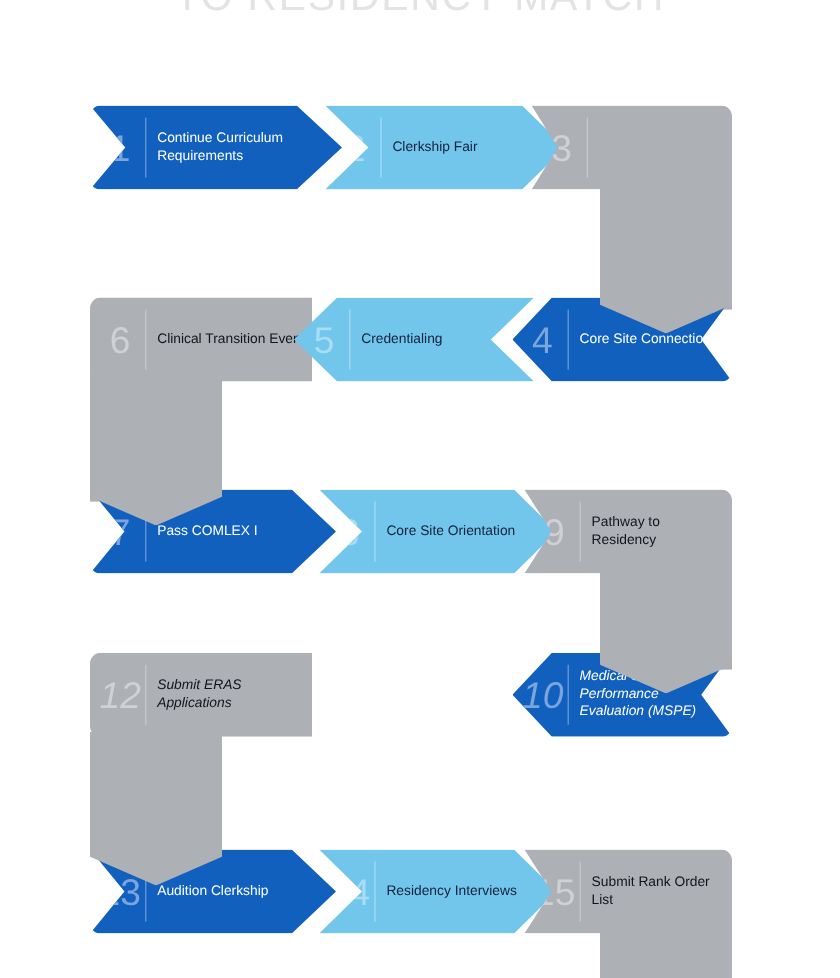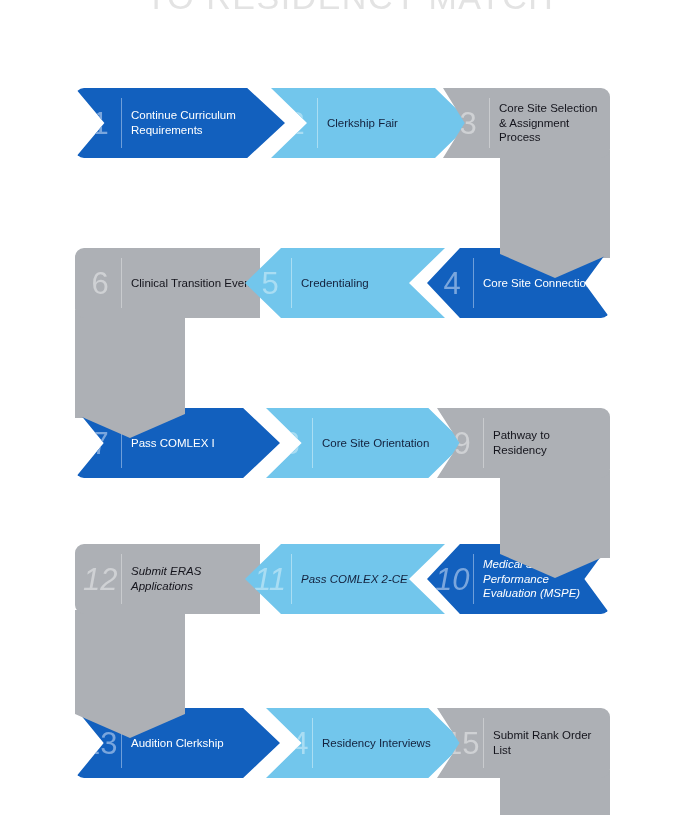--- a/index.html
+++ b/index.html
@@ -126,21 +126,20 @@
       <span class="label">Continue Curriculum Requirements</span>
     </div>
     <div class="seg c-lblue ar-mid-r" style="left:196px;width:200px;">
       <span class="num">2</span>
       <span class="divider"></span>
       <span class="label">Clerkship Fair</span>
     </div>
     <div class="seg c-gray cap-r ar-last-r" style="left:368px;width:167px;">
       <span class="num">3</span>
       <span class="divider"></span>
-      <span class="label">Core Site Selection &amp; Assignment Process</span>
     </div>
   </div>
 
   <div class="row" style="left:75px;top:248px;width:535px;">
     <div class="seg c-gray cap-l ar-last-l rtl" style="left:0px;width:185px;">
       <span class="num">6</span>
       <span class="divider"></span>
       <span class="label">Clinical Transition Event</span>
     </div>
     <div class="seg c-lblue ar-mid-l rtl" style="left:170px;width:200px;">
@@ -172,25 +171,20 @@
       <span class="label">Pathway to Residency</span>
     </div>
   </div>
 
   <div class="row" style="left:75px;top:544px;width:535px;font-style:italic;">
     <div class="seg c-gray cap-l ar-last-l rtl" style="left:0px;width:185px;">
       <span class="num">12</span>
       <span class="divider"></span>
       <span class="label">Submit ERAS Applications</span>
     </div>
-    <div class="seg c-lblue ar-mid-l rtl" style="left:170px;width:200px;">
-      <span class="num">11</span>
-      <span class="divider"></span>
-      <span class="label">Pass COMLEX 2-CE</span>
-    </div>
     <div class="seg c-blue cap-r ar-first-l rtl" style="left:352px;width:183px;">
       <span class="num">10</span>
       <span class="divider"></span>
       <span class="label">Medical Student Performance Evaluation (MSPE)</span>
     </div>
   </div>
 
   <div class="row" style="left:75px;top:708px;width:535px;">
     <div class="seg c-blue cap-l ar-first-r" style="left:0px;width:205px;">
       <span class="num">13</span>

